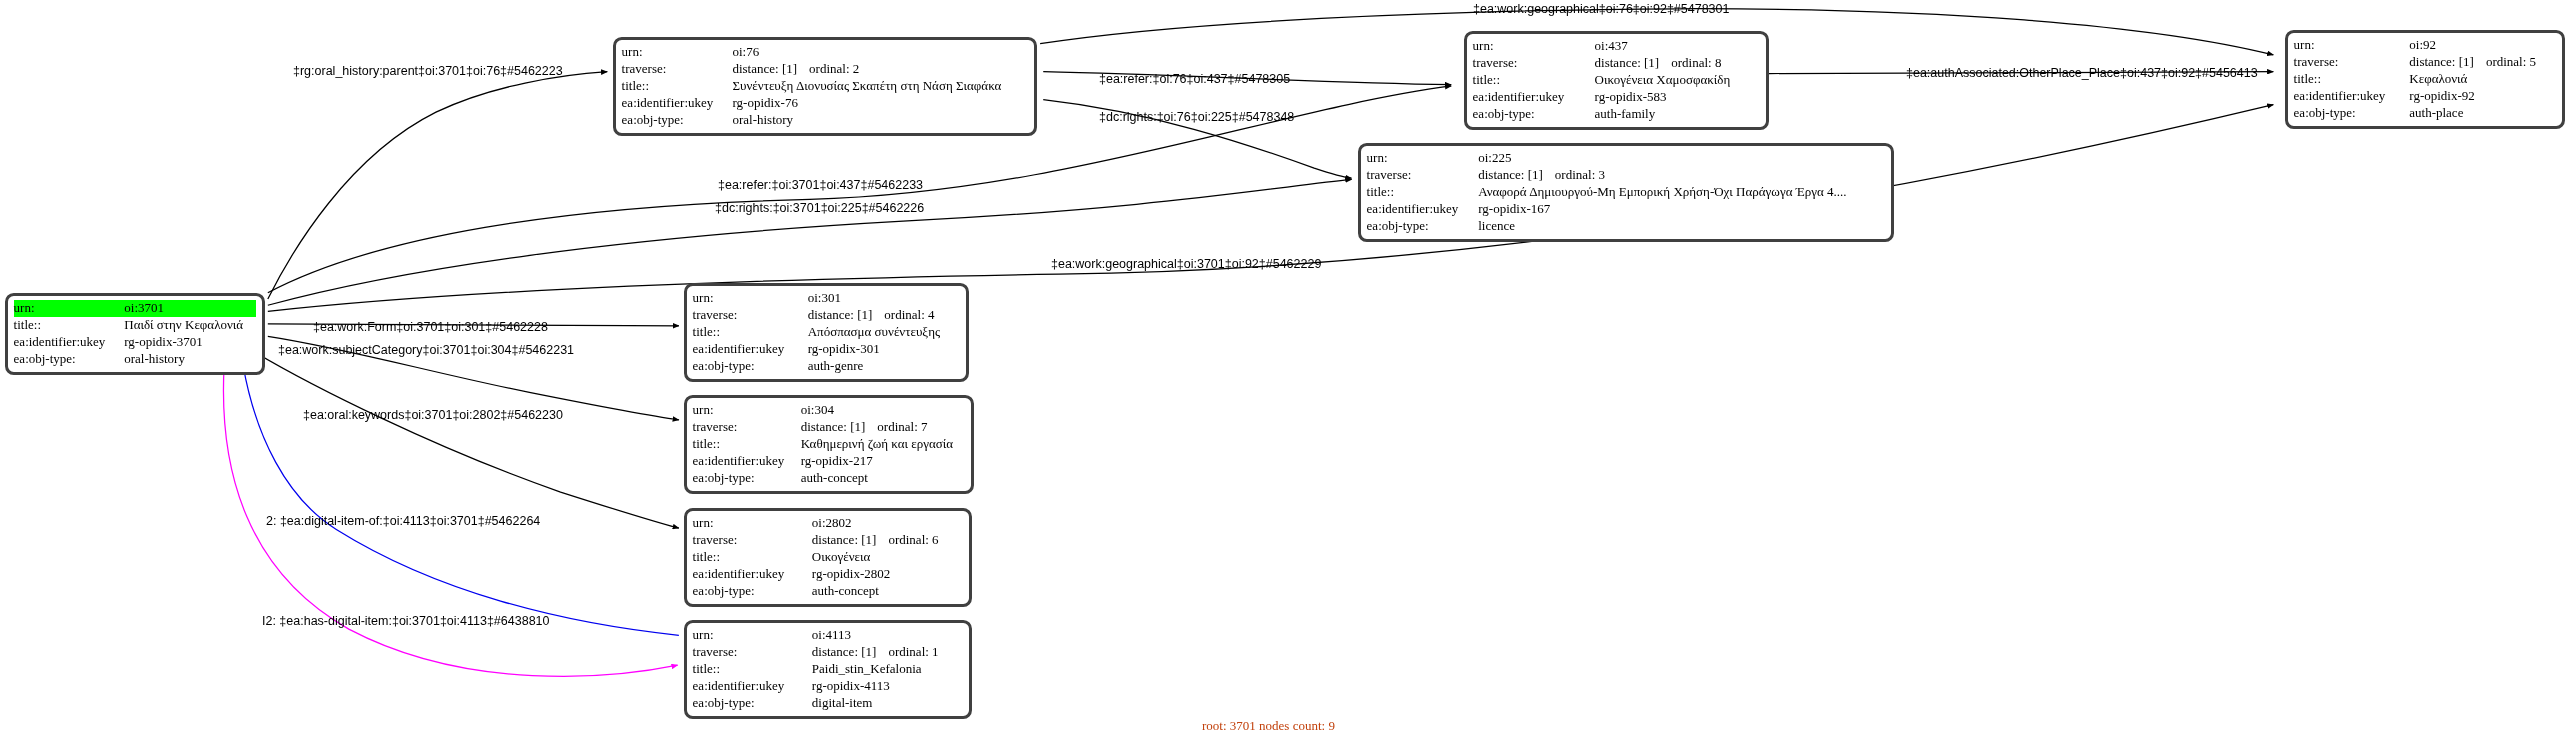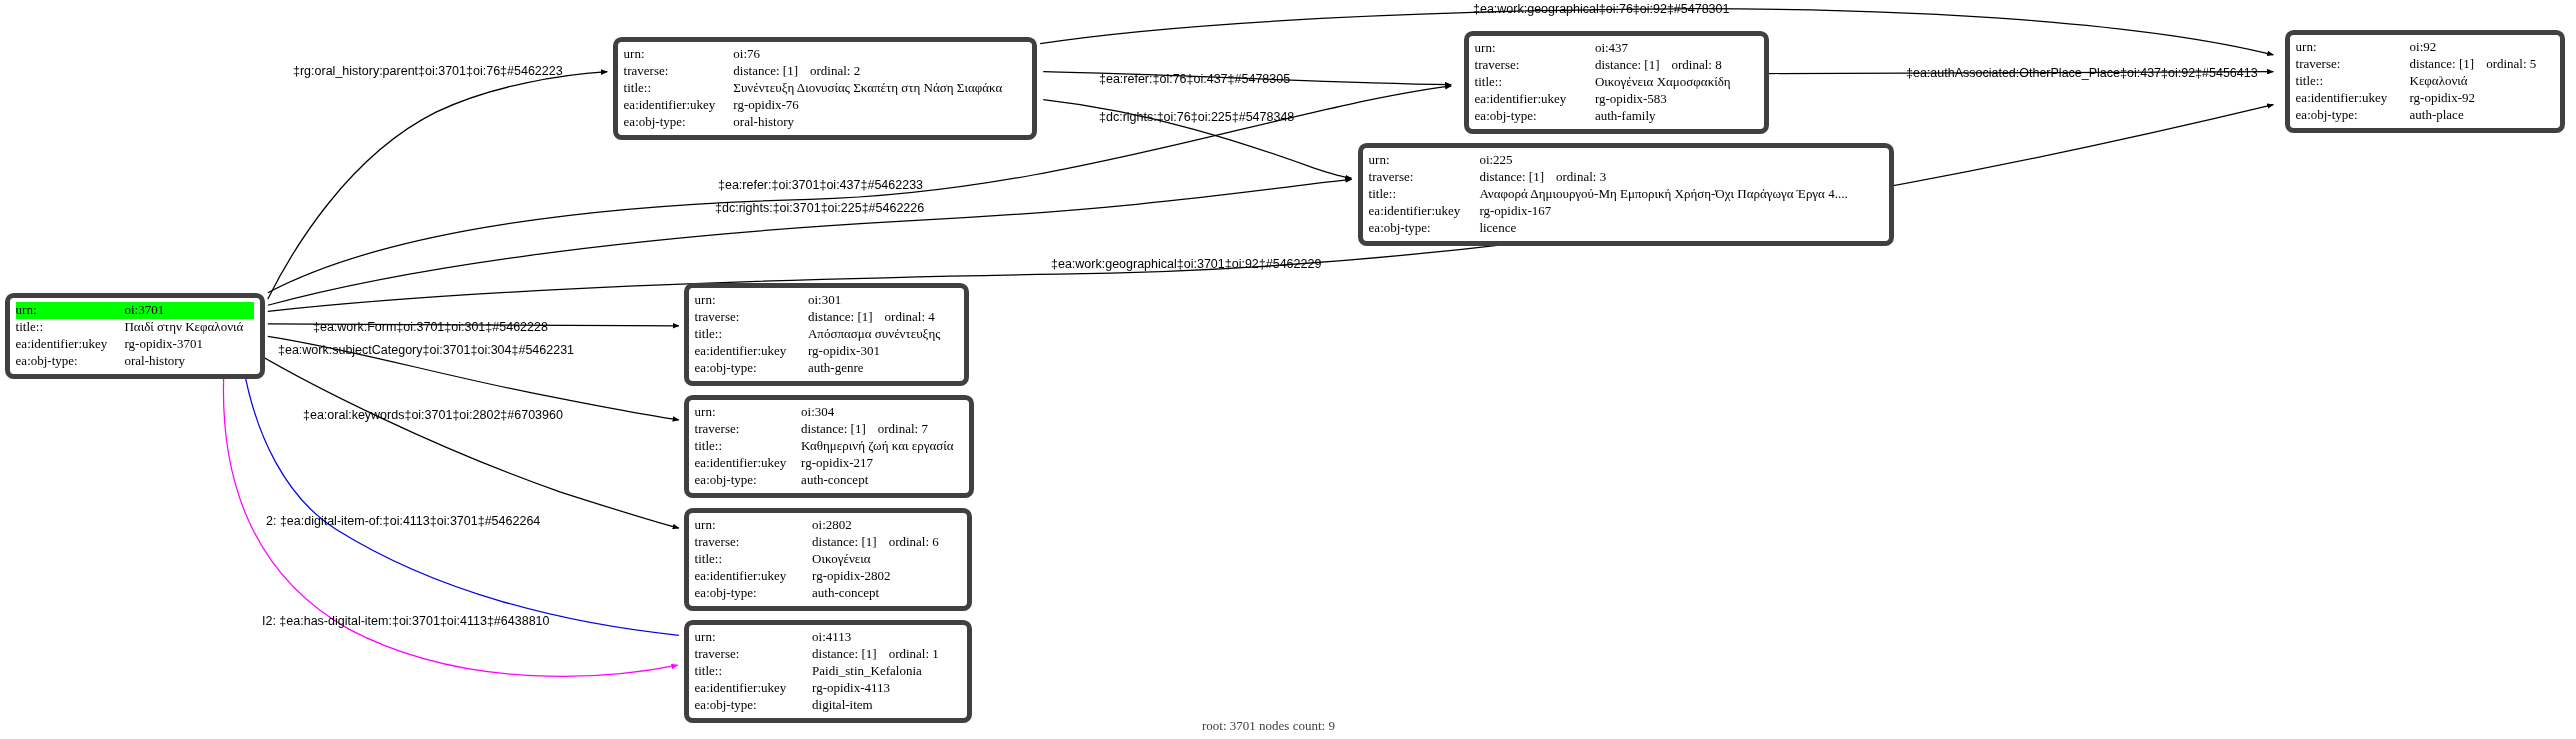--- a/index.html
+++ b/index.html
@@ -22,21 +22,21 @@
     position: absolute;
     left: 0;
     top: 0;
     width: 2576px;
     height: 740px;
     pointer-events: none;
   }
   .node {
     position: absolute;
     box-sizing: border-box;
-    border: 5px solid #404040;
+    border: 3px solid #404040;
     border-radius: 8.7px;
     background: #ffffff;
     padding: 4.4px 5.6px 4.4px 5.6px;
   }
   .node table {
     border-collapse: collapse;
     border-spacing: 0;
     width: 100%;
   }
   .node td {
@@ -59,21 +59,21 @@
     line-height: 1;
     white-space: nowrap;
     font-family: Liberation Sans, sans-serif;
     color: #000000;
   }
   .footer-label {
     position: absolute;
     font-size: 13px;
     white-space: nowrap;
     font-family: "Liberation Serif", "DejaVu Serif", serif;
-    color: #404040;
+    color: #c2410c;
   }
 </style>
 </head>
 <body>
 
 <div id="canvas">
 
   <svg id="edge-layer" viewBox="0 0 4136 1188" xmlns="http://www.w3.org/2000/svg">
     <defs>
       <marker id="ah-black" markerWidth="11" markerHeight="9" refX="10" refY="4.5" orient="auto" markerUnits="userSpaceOnUse">
@@ -356,20 +356,20 @@
   <div class="edge-label" style="left:293px; top:65px;">‡rg:oral_history:parent‡oi:3701‡oi:76‡#5462223</div>
   <div class="edge-label" style="left:1099px; top:73px;">‡ea:refer:‡oi:76‡oi:437‡#5478305</div>
   <div class="edge-label" style="left:1099px; top:111px;">‡dc:rights:‡oi:76‡oi:225‡#5478348</div>
   <div class="edge-label" style="left:1473px; top:2.5px;">‡ea:work:geographical‡oi:76‡oi:92‡#5478301</div>
   <div class="edge-label" style="left:1906px; top:67px;">‡ea:authAssociated:OtherPlace_Place‡oi:437‡oi:92‡#5456413</div>
   <div class="edge-label" style="left:718px; top:179px;">‡ea:refer:‡oi:3701‡oi:437‡#5462233</div>
   <div class="edge-label" style="left:715px; top:202px;">‡dc:rights:‡oi:3701‡oi:225‡#5462226</div>
   <div class="edge-label" style="left:1051px; top:258px;">‡ea:work:geographical‡oi:3701‡oi:92‡#5462229</div>
   <div class="edge-label" style="left:313px; top:321px;">‡ea:work:Form‡oi:3701‡oi:301‡#5462228</div>
   <div class="edge-label" style="left:278px; top:344px;">‡ea:work:subjectCategory‡oi:3701‡oi:304‡#5462231</div>
-  <div class="edge-label" style="left:303px; top:409px;">‡ea:oral:keywords‡oi:3701‡oi:2802‡#6703960</div>
+  <div class="edge-label" style="left:303px; top:409px;">‡ea:oral:keywords‡oi:3701‡oi:2802‡#5462230</div>
   <div class="edge-label" style="left:266px; top:515px;">2: ‡ea:digital-item-of:‡oi:4113‡oi:3701‡#5462264</div>
   <div class="edge-label" style="left:262px; top:615px;">I2: ‡ea:has-digital-item:‡oi:3701‡oi:4113‡#6438810</div>
 
   <div class="footer-label" style="left:1202px; top:718px;">root: 3701 nodes count: 9</div>
 
 </div>
 
 
 </body></html>

